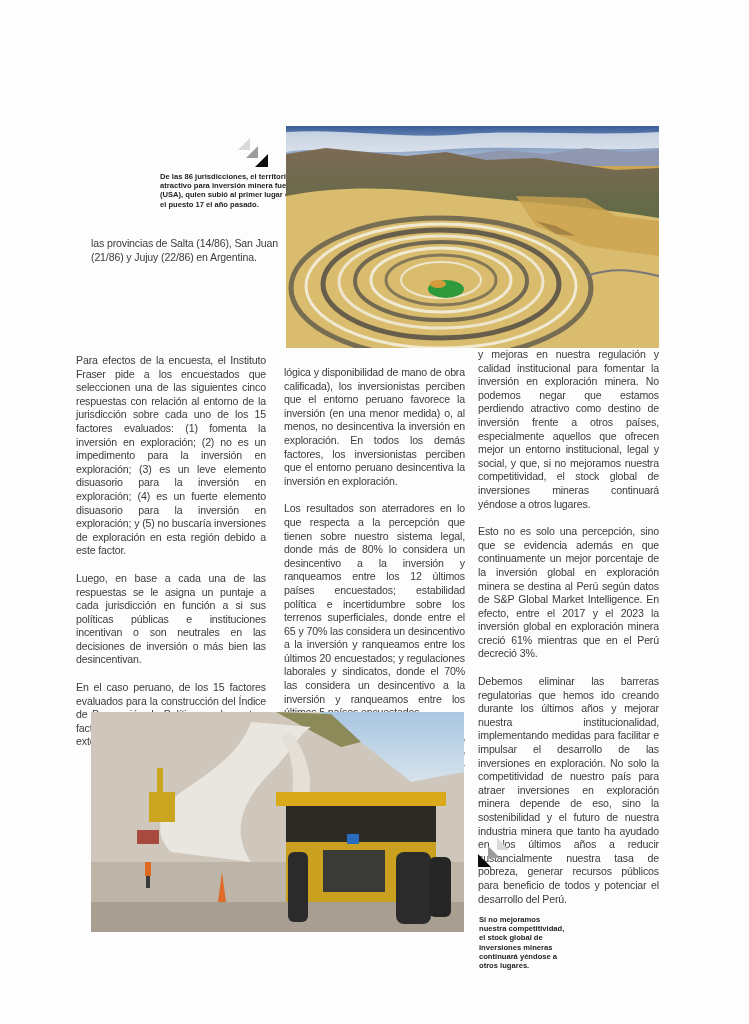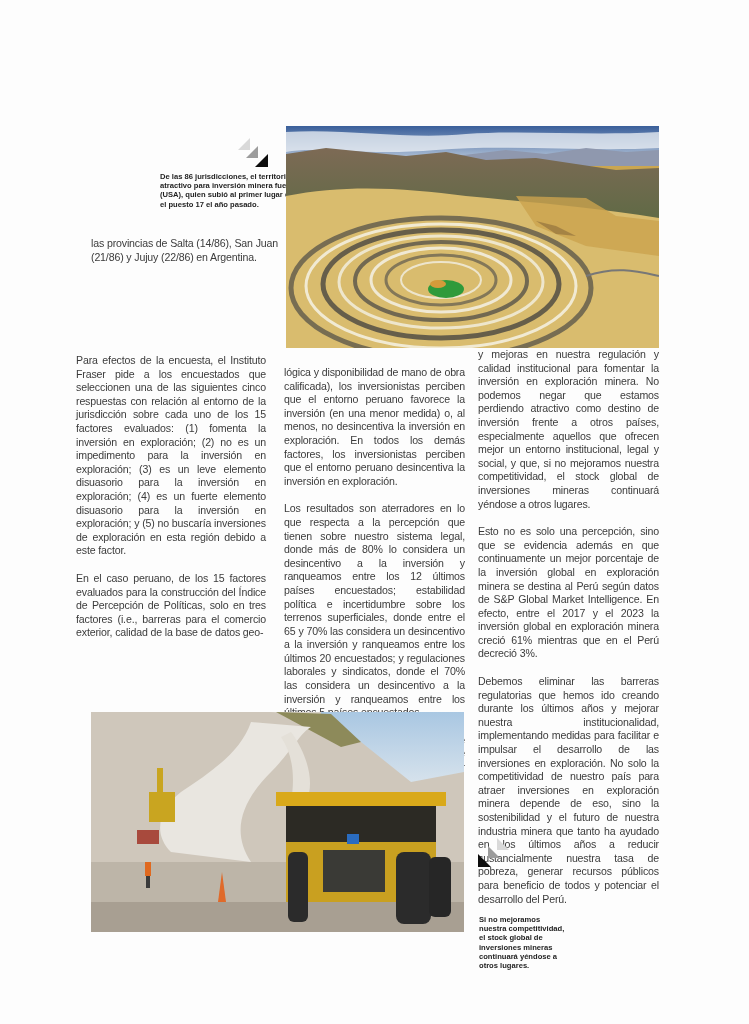--- a/index.html
+++ b/index.html
@@ -88,20 +88,21 @@
     <path d="M300,150 C330,140 350,145 373,150" stroke="#777" stroke-width="2" fill="none"></path>
   </svg>
 </div>
 
 <div class="col" style="left:91px; top:237px; width:190px;">
   <p class="body-text" style="text-align:left;">las provincias de Salta (14/86), San Juan (21/86) y Jujuy (22/86) en Argentina.</p>
 </div>
 
 <div class="col" style="left:76px; top:354px; width:190px;">
   <p class="body-text">Para efectos de la encuesta, el Instituto Fraser pide a los encuestados que seleccionen una de las siguientes cinco respuestas con relación al entorno de la jurisdicción sobre cada uno de los 15 factores evaluados: (1) fomenta la inversión en exploración; (2) no es un impedimento para la inversión en exploración; (3) es un leve elemento disuasorio para la inversión en exploración; (4) es un fuerte elemento disuasorio para la inversión en exploración; y (5) no buscaría inversiones de exploración en esta región debido a este factor.</p>
+  <p class="body-text">Luego, en base a cada una de las respuestas se le asigna un puntaje a cada jurisdicción en función a si sus políticas públicas e instituciones incentivan o son neutrales en las decisiones de inversión o más bien las desincentivan.</p>
   <p class="body-text">En el caso peruano, de los 15 factores evaluados para la construcción del Índice de Percepción de Políticas, solo en tres factores (i.e., barreras para el comercio exterior, calidad de la base de datos geo-</p>
 </div>
 
 <div class="col" style="left:284px; top:366px; width:181px;">
   <p class="body-text">lógica y disponibilidad de mano de obra calificada), los inversionistas perciben que el entorno peruano favorece la inversión (en una menor medida) o, al menos, no desincentiva la inversión en exploración. En todos los demás factores, los inversionistas perciben que el entorno peruano desincentiva la inversión en exploración.</p>
   <p class="body-text">Los resultados son aterradores en lo que respecta a la percepción que tienen sobre nuestro sistema legal, donde más de 80% lo considera un desincentivo a la inversión y ranqueamos entre los 12 últimos países encuestados; estabilidad política e incertidumbre sobre los terrenos superficiales, donde entre el 65 y 70% las considera un desincentivo a la inversión y ranqueamos entre los últimos 20 encuestados; y regulaciones laborales y sindicatos, donde el 70% las considera un desincentivo a la inversión y ranqueamos entre los últimos 5 países encuestados.</p>
   <p class="body-text">Estos resultados son una muy grave señal de alerta para el Gobierno sobre la imperiosa necesidad de hacer reformas</p>
 </div>
 
 <div class="col" style="left:478px; top:348px; width:181px;">

